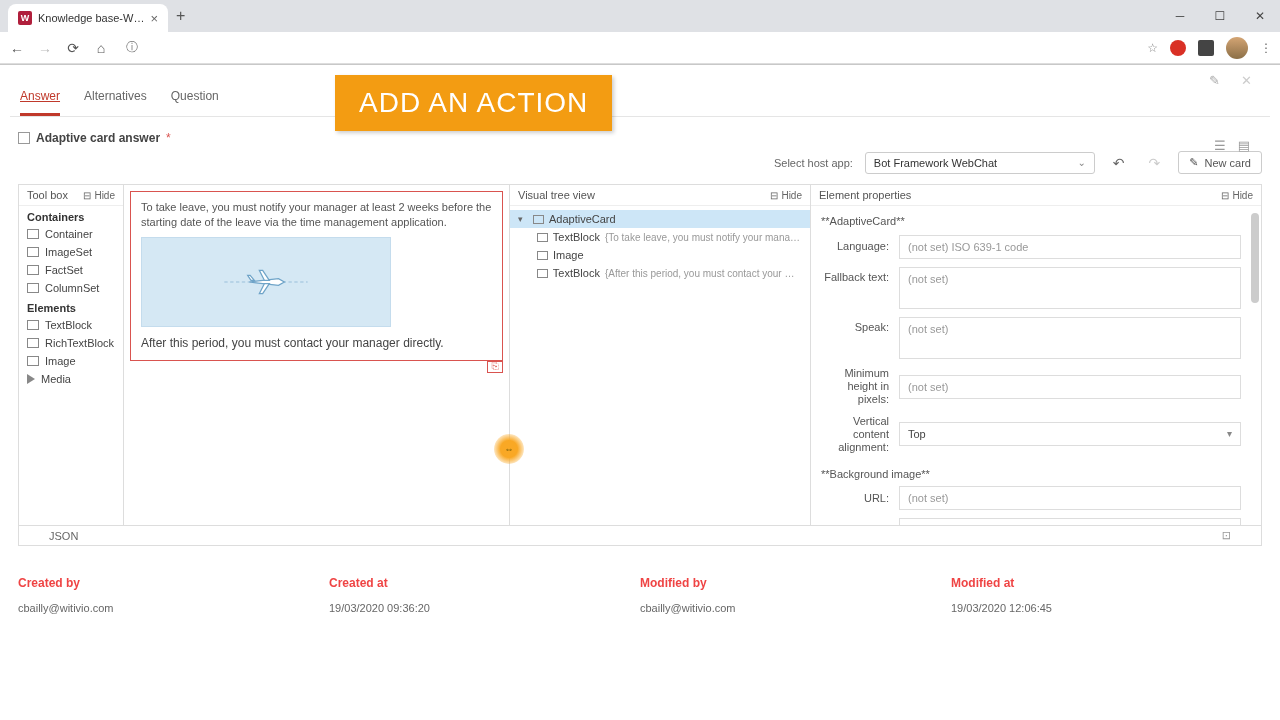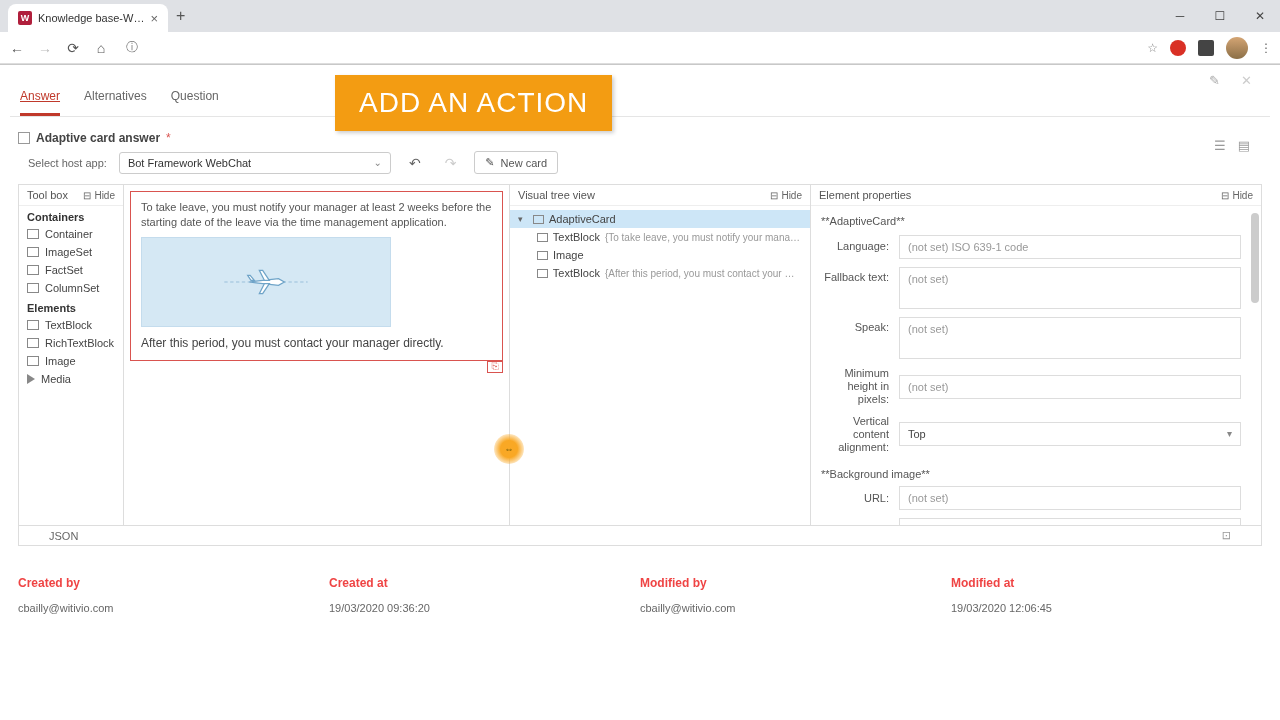--- a/index.html
+++ b/index.html
@@ -40,23 +40,23 @@
 
 .toolbar-right { position: absolute; right: 30px; top: 138px; display: flex; gap: 12px; color: #999; font-size: 13px; }
 
 
 .section-row { padding: 14px 18px 6px 18px; display: flex; align-items: center; gap: 6px; }
 .section-check { width: 12px; height: 12px; border: 1px solid #999; display: inline-block; }
 .section-title { font-size: 12px; font-weight: 600; color: #444; }
 .required { color: #d9534f; }
 
 
-.hostapp-row { display: flex; align-items: center; padding: 0 18px 10px 28px; gap: 12px; }
+.hostapp-row { display: flex; align-items: center; padding: 0 18px 10px 28px; gap: 12px; justify-content: flex-end; }
 .hostapp-label { font-size: 11px; color: #666; }
-.hostapp-select { border: 1px solid #ccc; padding: 4px 8px; font-size: 11px; width: 272px; background: #fff; display: flex; justify-content: space-between; align-items: center; border-radius: 3px; }
+.hostapp-select { border: 1px solid #ccc; padding: 4px 8px; font-size: 11px; width: 230px; background: #fff; display: flex; justify-content: space-between; align-items: center; border-radius: 3px; }
 .chev { color: #888; font-size: 10px; }
 .undo-btn, .redo-btn { font-size: 14px; color: #666; padding: 0 6px; cursor: pointer; }
 .redo-btn { color: #ccc; }
 .newcard-btn { display: flex; align-items: center; gap: 6px; border: 1px solid #ccc; padding: 4px 10px; font-size: 11px; color: #555; border-radius: 3px; cursor: pointer; }
 
 
 .editor { display: flex; margin: 0 18px 0 18px; border: 1px solid #ddd; height: 342px; position: relative; }
 
 
 .toolbox { width: 105px; border-right: 1px solid #ddd; background: #fff; }

